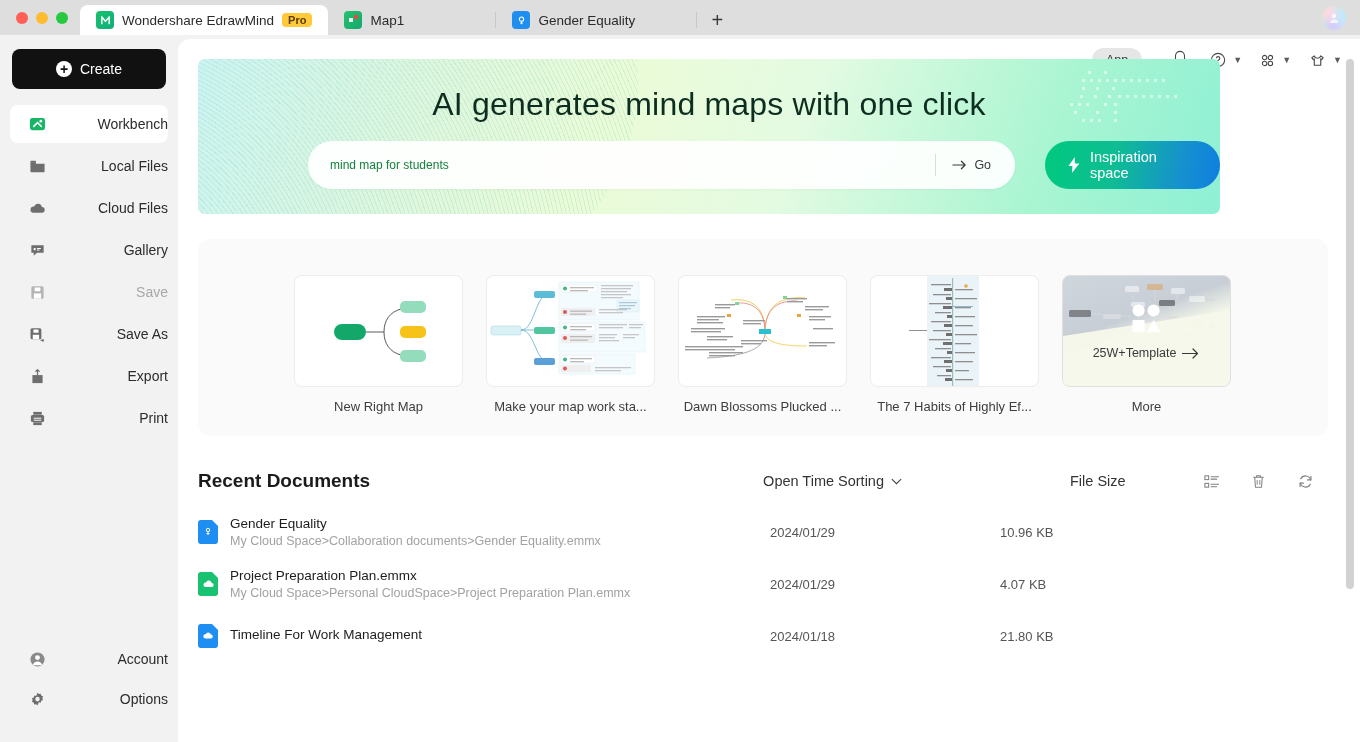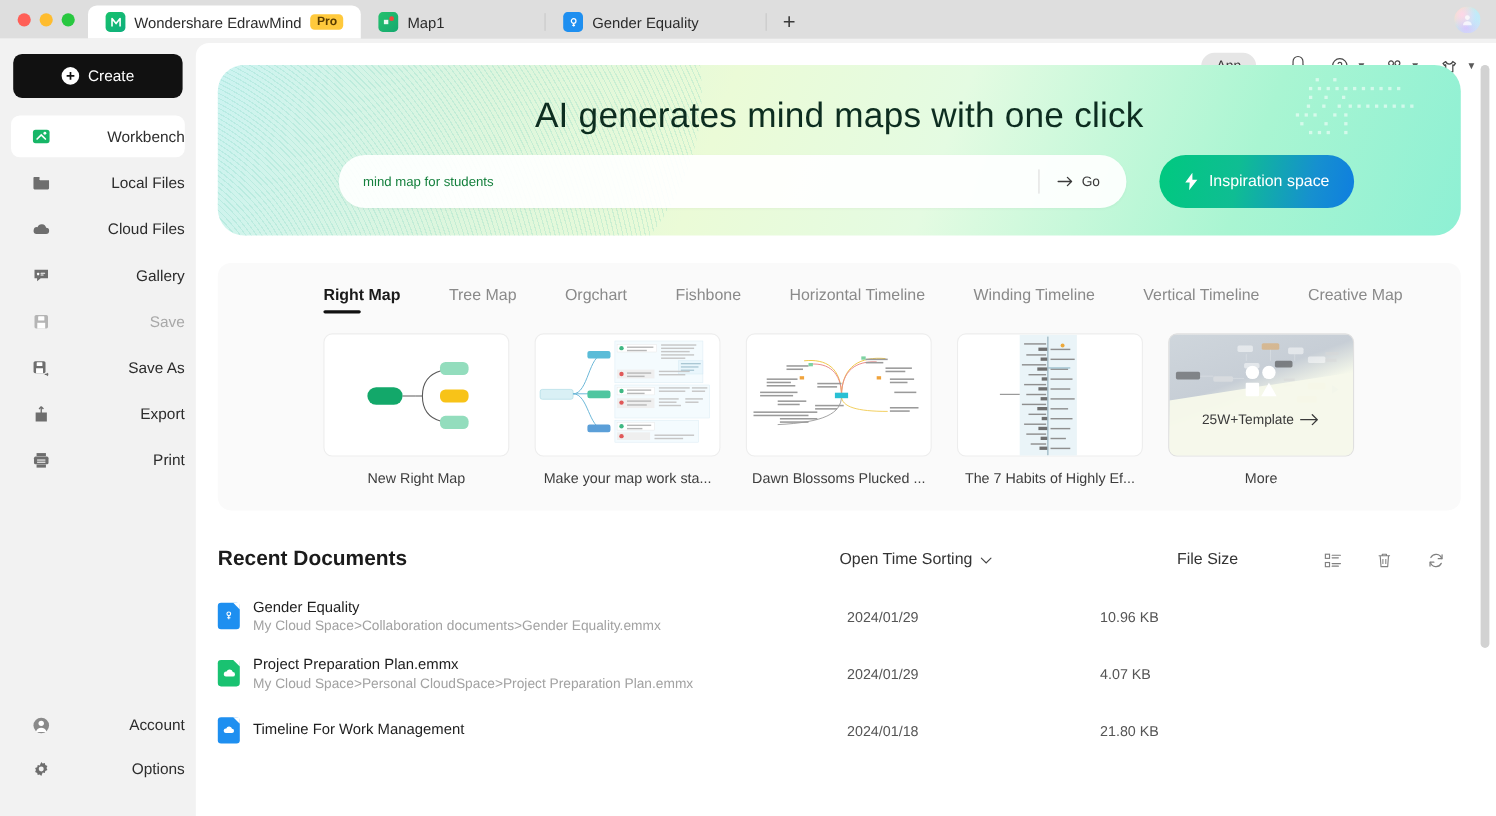--- a/index.html
+++ b/index.html
@@ -94,23 +94,23 @@
 
   
   .main {
     flex: 1; background: #fff; border-radius: 12px 0 0 0;
     margin: 4px 0 0 0; position: relative; overflow: hidden;
   }
   .main-scroll { padding: 20px 0 0 20px; height: 100%; }
 
   
   .banner {
-    height: 155px; border-radius: 24px; position: relative; overflow: hidden;
+    height: 155px; border-radius: 7px; position: relative; overflow: hidden;
     background: linear-gradient(110deg,#ccf3f1 0%, #ddf6dd 22%, #ebfbd7 40%, #e4fbe2 58%, #a9f5d2 82%, #8ef0d4 100%);
-    width: 1130px;
+    width: 1022px;
   }
   .banner-rings {
     position: absolute; left: -120px; top: -210px; width: 560px; height: 470px;
     background: repeating-radial-gradient(circle at 0% 100%, rgba(255,255,255,0) 0 3px, rgba(120,210,190,.25) 3px 4px);
     border-radius: 50%;
   }
   .banner-dots {
     position: absolute; right: 18px; top: 10px; width: 150px; height: 70px;
     opacity: .55;
   }
@@ -501,30 +501,20 @@
           <div class="inspire-btn">
             <svg width="14" height="16" viewBox="0 0 14 16">
                 <path d="M8 0 1.5 9h4L5 16l7.5-9.5H8z" fill="#fff"></path>
               </svg>
             <span>Inspiration space</span>
           </div>
         </div>
       </div>
 
       <div class="tpl-card">
-        <div class="tpl-tabs">
-          <div class="tpl-tab active">Right Map</div>
-          <div class="tpl-tab">Tree Map</div>
-          <div class="tpl-tab">Orgchart</div>
-          <div class="tpl-tab">Fishbone</div>
-          <div class="tpl-tab">Horizontal Timeline</div>
-          <div class="tpl-tab">Winding Timeline</div>
-          <div class="tpl-tab">Vertical Timeline</div>
-          <div class="tpl-tab">Creative Map</div>
-        </div>
 
         <div class="tpl-grid">
 
           <div class="tpl-item">
             <div class="tpl-thumb">
               <svg width="169" height="112" viewBox="0 0 169 112">
                 <rect x="39" y="48" width="32" height="16" rx="8" fill="#13a86a"></rect>
                 <path d="M71 56h12" stroke="#5a5a5a" stroke-width="1"></path>
                 <path d="M83 56h6M89 56c0-12 6-20 17-23M89 56c0 12 6 20 17 23" stroke="#5a5a5a" stroke-width="1" fill="none"></path>
                 <rect x="105" y="25" width="26" height="12" rx="5" fill="#93ddbd"></rect>

